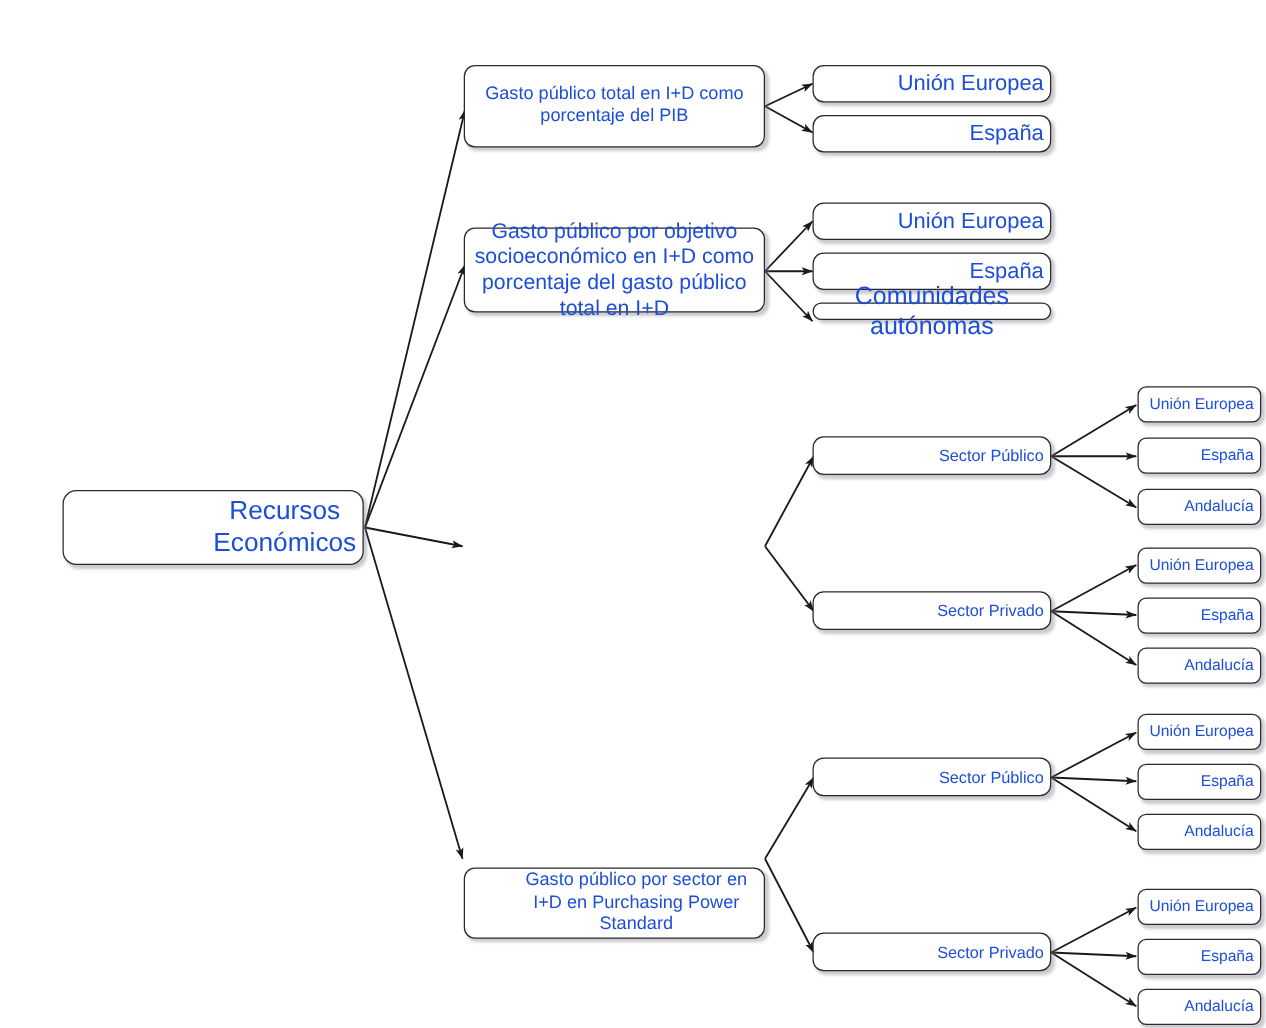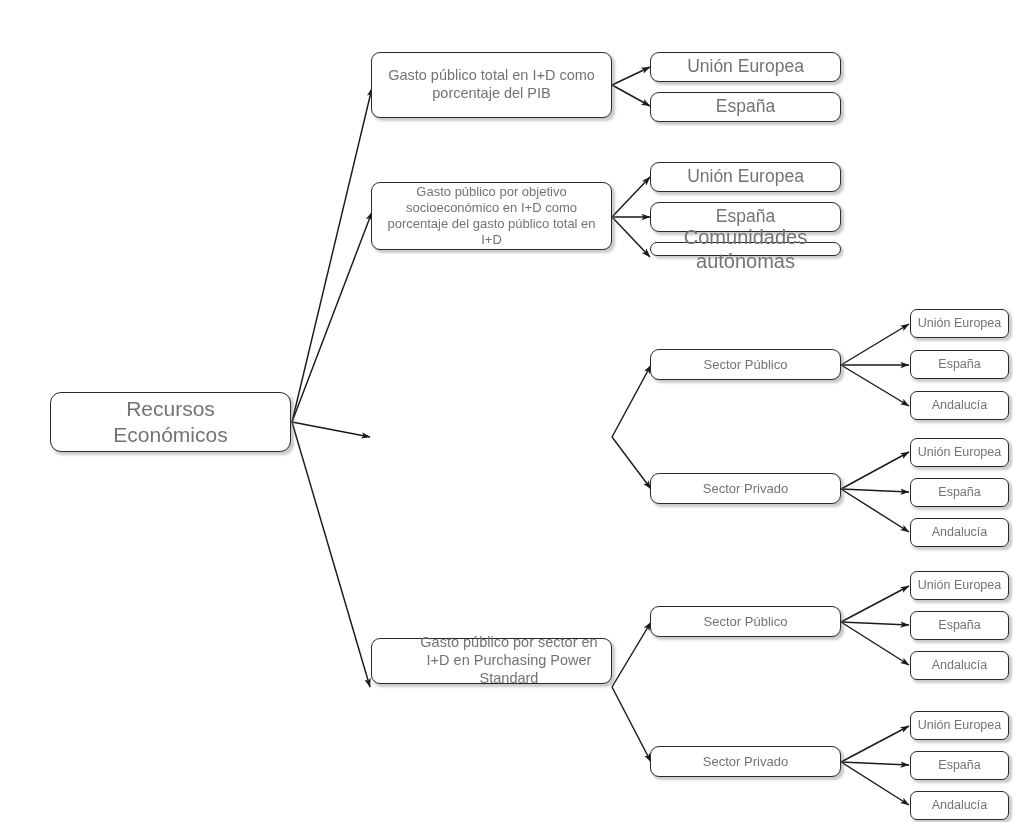--- a/index.html
+++ b/index.html
@@ -29,36 +29,36 @@
     pointer-events: none;
   }
   .node {
     position: absolute;
     box-sizing: border-box;
     background: #ffffff;
     border: 1.2px solid #2a2a2a;
     border-radius: 9px;
     display: flex;
     align-items: center;
-    justify-content: center;
+    justify-content: flex-end;
     text-align: center;
     box-shadow: 2.5px 2.5px 2.5px rgba(120,120,135,0.40);
     padding: 0 5px;
     line-height: 1.22;
-    color: #737373;
+    color: #1d4ed8;
   }
   .node-root {
     border-radius: 11px;
     font-size: 21px;
   }
   .node-l2 {
     font-size: 14.5px;
   }
   .node-l2.small-text {
-    font-size: 13px;
+    font-size: 17px;
   }
   .node-leaf-big {
     font-size: 17.5px;
   }
   .node-sector {
     font-size: 13px;
   }
   .node-leaf-small {
     font-size: 12.5px;
     border-radius: 7px;
@@ -122,21 +122,21 @@
 
   <div class="node node-l2" style="left:371px; top:52px; width:241px; height:66px;">
     <span>Gasto público total en I+D como porcentaje del PIB</span>
   </div>
 
   <div class="node node-l2 small-text" style="left:371px; top:182px; width:241px; height:68px;">
     <span>Gasto público por objetivo socioeconómico en I+D como porcentaje del gasto público total en I+D</span>
   </div>
 
 
-  <div class="node node-l2" style="left:371px; top:638px; width:241px; height:46px;padding-left:40px;">
+  <div class="node node-l2" style="left:371px; top:694px; width:241px; height:57px;padding-left:40px;">
     <span>Gasto público por sector en I+D en Purchasing Power Standard</span>
   </div>
 
   <div class="node node-leaf-big" style="left:650px; top:52px; width:191px; height:30px;">
     <span>Unión Europea</span>
   </div>
   <div class="node node-leaf-big" style="left:650px; top:92px; width:191px; height:30px;">
     <span>España</span>
   </div>
 

